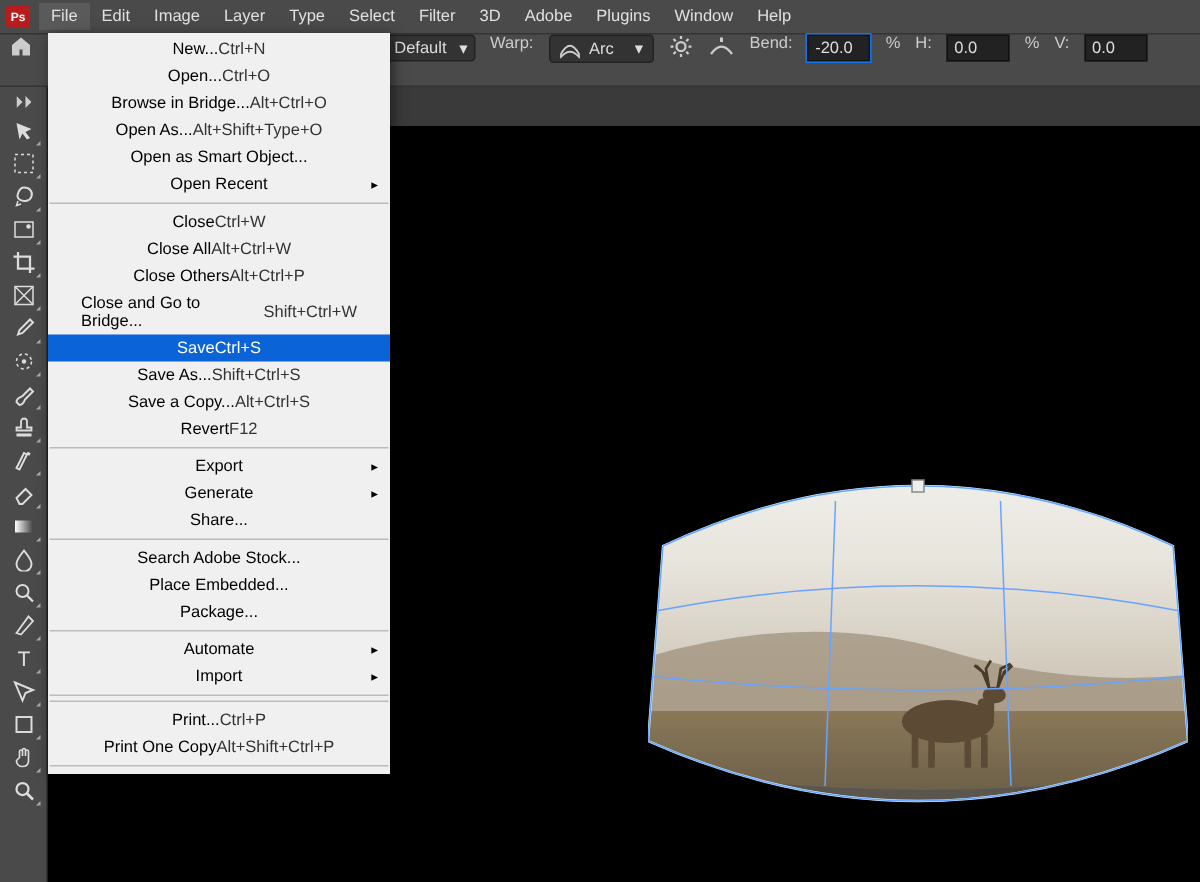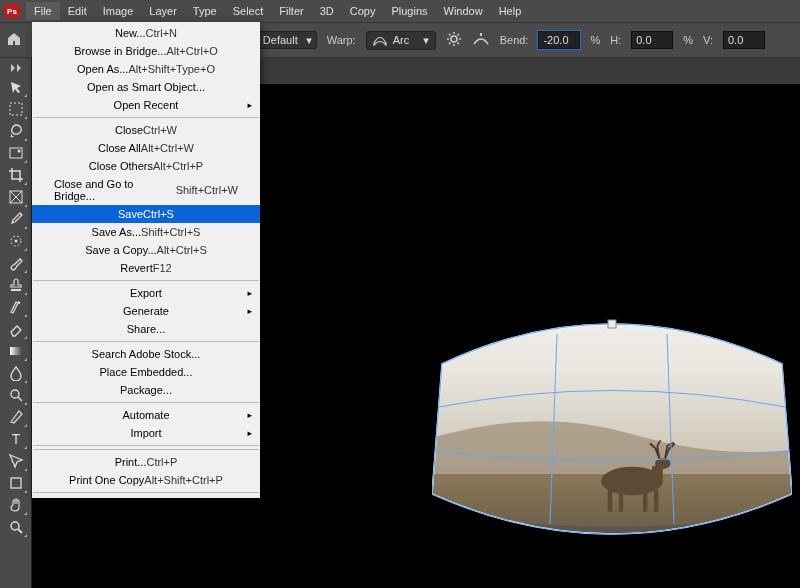--- a/index.html
+++ b/index.html
@@ -1,21 +1,21 @@
 <!DOCTYPE html>
 <html><head>
 <meta charset="utf-8">
 <style>
 *{margin:0;padding:0;box-sizing:border-box;font-family:"Segoe UI",Tahoma,sans-serif}
 body{width:800px;height:588px;background:#333;color:#ddd;font-size:11px;overflow:hidden;position:relative}
 .menubar{height:22px;background:#4a4a4a;display:flex;align-items:center;padding:0 4px;position:relative;z-index:10}
 .ps-icon{width:16px;height:14px;background:#b91c1c;border-radius:2px;font-size:8px;font-weight:bold;color:#fff;display:flex;align-items:center;justify-content:center;margin-right:6px}
 .menubar .mitem{padding:3px 8px;color:#e0e0e0;cursor:default}
 .menubar .mitem.active{background:#5a5a5a}
-.optbar{height:36px;background:#4a4a4a;display:flex;align-items:center;padding:0 6px;gap:10px;border-top:1px solid #333;border-bottom:1px solid #333}
+.optbar{height:36px;background:#4a4a4a;display:flex;align-items:flex-start;padding:0 6px;gap:10px;border-top:1px solid #333;border-bottom:1px solid #333}
 .home-icon svg{fill:#ccc}
 .opt-label{color:#ccc;font-size:11px}
 .opt-select{background:#333;color:#ddd;border:1px solid #222;border-radius:3px;padding:2px 18px 2px 6px;font-size:11px;position:relative}
 .opt-select::after{content:"▾";position:absolute;right:4px}
 .opt-pill{background:#333;border:1px solid #222;border-radius:3px;padding:2px 6px;display:flex;align-items:center;gap:6px}
 .opt-num{background:#222;color:#ddd;border:1px solid #111;width:42px;padding:2px 4px;font-size:11px}
 .opt-num.bend{outline:1px solid #1473e6}
 .pct{color:#ccc;font-size:11px}
 .tabbar{height:26px;background:#3a3a3a;display:flex;align-items:flex-end;padding-left:34px}
 .tab{background:#3a3a3a;color:#ddd;padding:5px 10px;font-size:11px;border-top:1px solid #555;display:flex;align-items:center;gap:6px}
@@ -43,21 +43,21 @@
   <div class="ps-icon">Ps</div>
   <div id="menuitems" style="display:flex">
       <div class="mitem active">File</div>
       <div class="mitem">Edit</div>
       <div class="mitem">Image</div>
       <div class="mitem">Layer</div>
       <div class="mitem">Type</div>
       <div class="mitem">Select</div>
       <div class="mitem">Filter</div>
       <div class="mitem">3D</div>
-      <div class="mitem">Copy</div>
+      <div class="mitem">Adobe</div>
       <div class="mitem">Plugins</div>
       <div class="mitem">Window</div>
       <div class="mitem">Help</div>
     </div>
 </div>
 
 <div class="optbar">
   <div class="home-icon">
     <svg width="16" height="16" viewBox="0 0 16 16">
         <path d="M8 2l6 5v7H9v-4H7v4H2V7z"></path>
@@ -303,20 +303,24 @@
     </svg>
   </div>
 </div>
 
 <div class="dropdown" id="dropdown">
     <div class="dd-item">
       <span>New...</span>
       <span class="sc">Ctrl+N</span>
     </div>
     <div class="dd-item">
+      <span>Open...</span>
+      <span class="sc">Ctrl+O</span>
+    </div>
+    <div class="dd-item">
       <span>Browse in Bridge...</span>
       <span class="sc">Alt+Ctrl+O</span>
     </div>
     <div class="dd-item">
       <span>Open As...</span>
       <span class="sc">Alt+Shift+Type+O</span>
     </div>
     <div class="dd-item">
       <span>Open as Smart Object...</span>
     </div>

